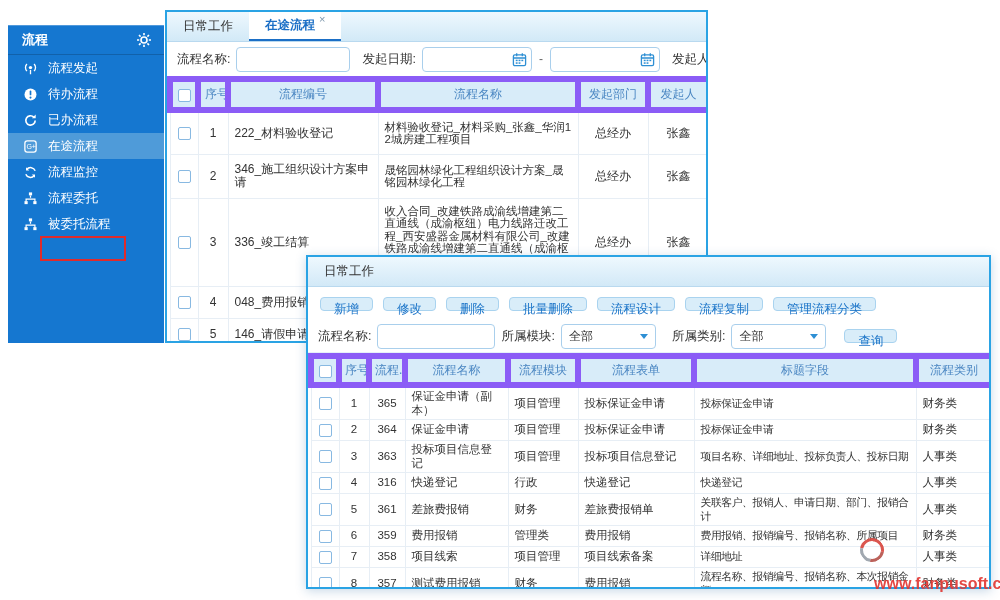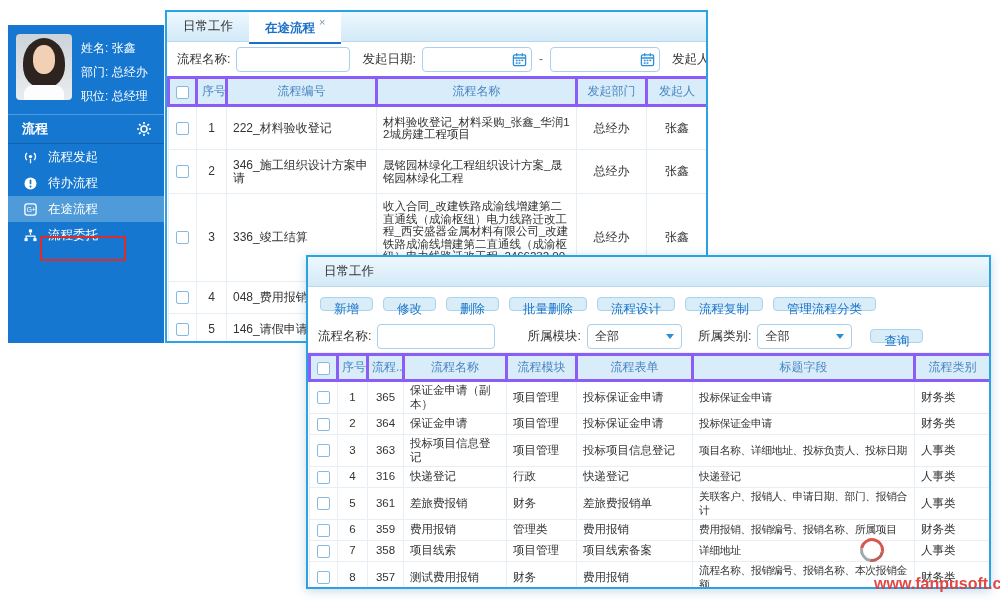--- a/index.html
+++ b/index.html
@@ -40,21 +40,21 @@
     position:absolute; left:32px; top:211px; width:86px; height:25px;
     border:2px solid #e02b2b; pointer-events:none;
   }
 
   
   .window { position:absolute; background:#fff; border:2px solid #2aa3e4; overflow:hidden; }
   .back-window  { left:165px; top:10px;  width:543px; height:333px; }
   .front-window { left:306px; top:255px; width:685px; height:334px; box-shadow:0 2px 10px rgba(30,100,160,.25); }
 
   .tabbar {
-    height:30px; display:flex; align-items:center;
+    height:30px; display:flex; align-items:flex-end;
     background:linear-gradient(#eef8fe,#d2e9f7); border-bottom:1px solid #b9d9ef;
   }
   .tab { padding:0 16px; line-height:29px; font-size:12.5px; color:#333; cursor:pointer; position:relative; }
   .tab.active {
     background:#fff; color:#1b6fc6; font-weight:bold;
     border-bottom:2px solid #1b6fc6; line-height:27px;
   }
   .tab-close { font-size:11px; font-weight:normal; color:#7f98ad; vertical-align:6px; margin-left:4px; }
 
   .filterbar { display:flex; align-items:center; padding:0 10px; gap:6px; white-space:nowrap; }
@@ -76,21 +76,21 @@
   .select {
     width:95px; height:25px; border:1px solid #a9cfec; border-radius:4px; background:#fff;
     display:inline-flex; align-items:center; justify-content:space-between; padding:0 7px; cursor:pointer;
   }
   .caret { width:0; height:0; border-left:4px solid transparent; border-right:4px solid transparent; border-top:5px solid #2e8fd4; }
 
   
   table { border-collapse:collapse; table-layout:fixed; width:100%; }
   th {
     background:#d8ecf9; color:#4a86c2; font-weight:normal; font-size:12px;
-    border:3px solid #8b5cf6; padding:4px 4px; overflow:hidden; white-space:nowrap;
+    border:6px solid #8b5cf6; padding:4px 4px; overflow:hidden; white-space:nowrap;
   }
   td {
     border:1px solid #e7eef5; padding:3px 6px; font-size:12px; color:#333;
     overflow:hidden; word-break:break-all; line-height:14px; vertical-align:middle;
   }
   .cb-cell { text-align:center; padding:2px; }
   .checkbox {
     display:inline-block; width:13px; height:13px; background:#fff;
     border:1px solid #88b9e2; border-radius:2px; cursor:pointer; vertical-align:middle;
   }
@@ -122,32 +122,20 @@
     text-shadow:-1px 0 #d85047, 1px 0 #d85047, 0 -1px #d85047, 0 1px #d85047;
   }
   .wm-url { color:#e23b36; font-size:16px; font-weight:bold; margin-top:13px; padding-left:14px; white-space:nowrap; }
 
   svg { display:block; }
 </style>
 </head>
 <body>
 
 <div class="sidebar">
-  <div class="profile">
-    <div class="photo">
-      <span class="hair"></span>
-      <span class="face"></span>
-      <span class="shirt"></span>
-    </div>
-    <div class="profile-info">
-      <div><span>姓名:</span> <span>张鑫</span></div>
-      <div><span>部门:</span> <span>总经办</span></div>
-      <div><span>职位:</span> <span>总经理</span></div>
-    </div>
-  </div>
 
   <div class="section-header">
     <span>流程</span>
     <span class="gear-wrap">
       <svg viewBox="0 0 16 16" width="16" height="16">
           <g stroke="#fff" stroke-width="1.6" fill="none">
             <circle cx="8" cy="8" r="3"></circle>
             <path d="M8 1v2.2M8 12.8V15M1 8h2.2M12.8 8H15M3 3l1.6 1.6M11.4 11.4L13 13M13 3l-1.6 1.6M4.6 11.4L3 13"></path>
           </g>
         </svg>
@@ -168,41 +156,76 @@
   <div class="nav-item">
     <span class="nav-icon">
       <svg viewBox="0 0 16 16" width="15" height="15">
           <circle cx="8" cy="8" r="6.4" fill="#fff"></circle>
           <rect x="7.1" y="3.8" width="1.8" height="5" rx="0.9" fill="#1577d0"></rect>
           <circle cx="8" cy="11.3" r="1.1" fill="#1577d0"></circle>
         </svg>
     </span>
     <span class="nav-label">待办流程</span>
   </div>
+  <div class="nav-item">
+    <span class="nav-icon">
+      <svg viewBox="0 0 16 16" width="15" height="15">
+          <path d="M13 8a5 5 0 11-1.5-3.6" stroke="#fff" stroke-width="1.8" fill="none"></path>
+          <path d="M13.5 1.5v4h-4z" fill="#fff"></path>
+        </svg>
+    </span>
+    <span class="nav-label">已办流程</span>
+  </div>
   <div class="nav-item active">
     <span class="nav-icon">
       <svg viewBox="0 0 16 16" width="15" height="15">
           <rect x="2" y="2" width="12" height="12" rx="2.5" stroke="#fff" stroke-width="1.4" fill="none"></rect>
           <text x="3.6" y="11" font-size="7.5" fill="#fff" font-family="inherit">G+</text>
         </svg>
     </span>
     <span class="nav-label">在途流程</span>
+  </div>
+  <div class="nav-item">
+    <span class="nav-icon">
+      <svg viewBox="0 0 16 16" width="15" height="15">
+          <g stroke="#fff" stroke-width="1.6" fill="none">
+            <path d="M13 6.2a5.2 5.2 0 00-9-1.4"></path>
+            <path d="M3 9.8a5.2 5.2 0 009 1.4"></path>
+          </g>
+          <path d="M3.2 2.4v3.4h3.4z" fill="#fff"></path>
+          <path d="M12.8 13.6v-3.4H9.4z" fill="#fff"></path>
+        </svg>
+    </span>
+    <span class="nav-label">流程监控</span>
   </div>
   <div class="nav-item">
     <span class="nav-icon">
       <svg viewBox="0 0 16 16" width="15" height="15">
           <g fill="#fff">
             <rect x="6.3" y="1.5" width="3.4" height="3.2"></rect>
             <rect x="1.6" y="10.8" width="3.4" height="3.2"></rect>
             <rect x="11" y="10.8" width="3.4" height="3.2"></rect>
           </g>
           <path d="M8 4.7v2.6M3.3 10.8V8.6h9.4v2.2" stroke="#fff" stroke-width="1.3" fill="none"></path>
         </svg>
     </span>
     <span class="nav-label">流程委托</span>
+  </div>
+  <div class="nav-item">
+    <span class="nav-icon">
+      <svg viewBox="0 0 16 16" width="15" height="15">
+          <g fill="#fff">
+            <rect x="6.3" y="1.5" width="3.4" height="3.2"></rect>
+            <rect x="1.6" y="10.8" width="3.4" height="3.2"></rect>
+            <rect x="11" y="10.8" width="3.4" height="3.2"></rect>
+          </g>
+          <path d="M8 4.7v2.6M3.3 10.8V8.6h9.4v2.2" stroke="#fff" stroke-width="1.3" fill="none"></path>
+        </svg>
+    </span>
+    <span class="nav-label">被委托流程</span>
   </div>
 
   <div class="red-annotation"></div>
 </div>
 
 <div class="window back-window">
   <div class="tabbar">
     <div class="tab"><span>日常工作</span></div>
     <div class="tab active">
       <span>在途流程</span><span class="tab-close">×</span>
@@ -336,21 +359,21 @@
       <button class="btn">删除</button>
       <button class="btn">批量删除</button>
       <button class="btn">流程设计</button>
       <button class="btn">流程复制</button>
       <button class="btn">管理流程分类</button>
   </div>
 
   <div class="filterbar">
     <span class="f-label">流程名称:</span>
     <input class="text-input" style="width: 118px;">
-    <span class="f-label" style="margin-left:26px">所属模块:</span>
+    <span class="f-label" style="margin-left:0">所属模块:</span>
     <span class="select">
       <span>全部</span>
       <span class="caret"></span>
     </span>
     <span class="f-label" style="margin-left:10px">所属类别:</span>
     <span class="select">
       <span>全部</span>
       <span class="caret"></span>
     </span>
     <button class="btn" style="margin-left:12px">查询</button>

